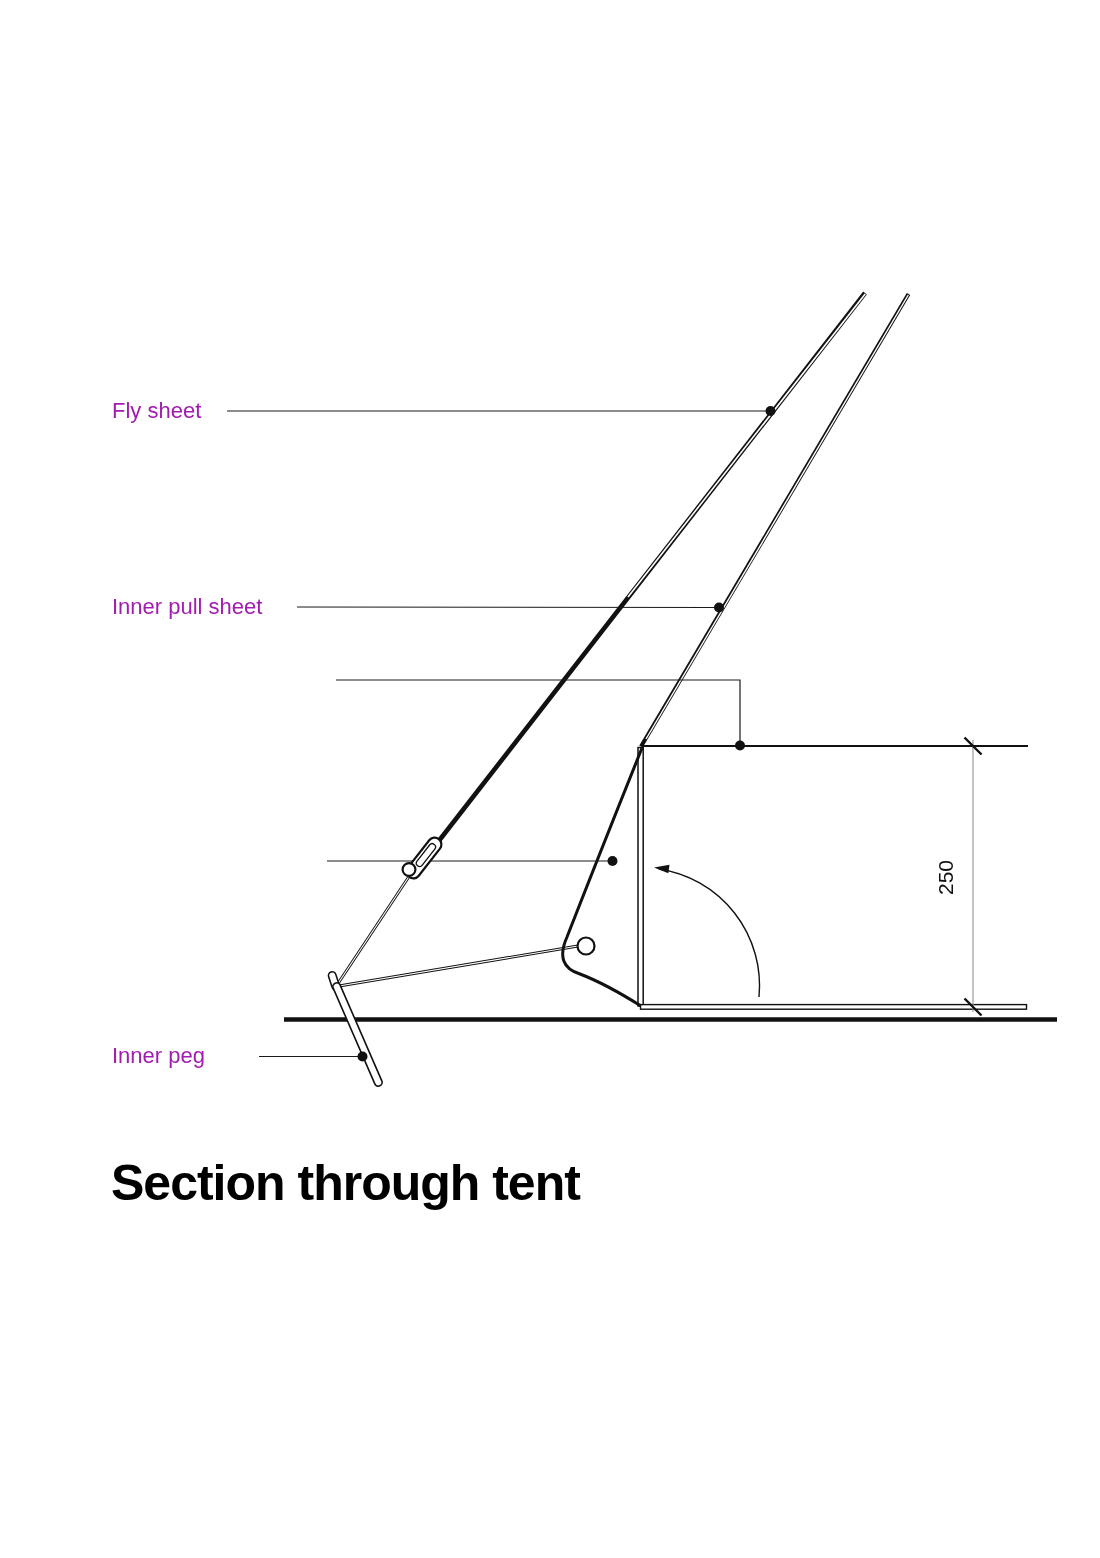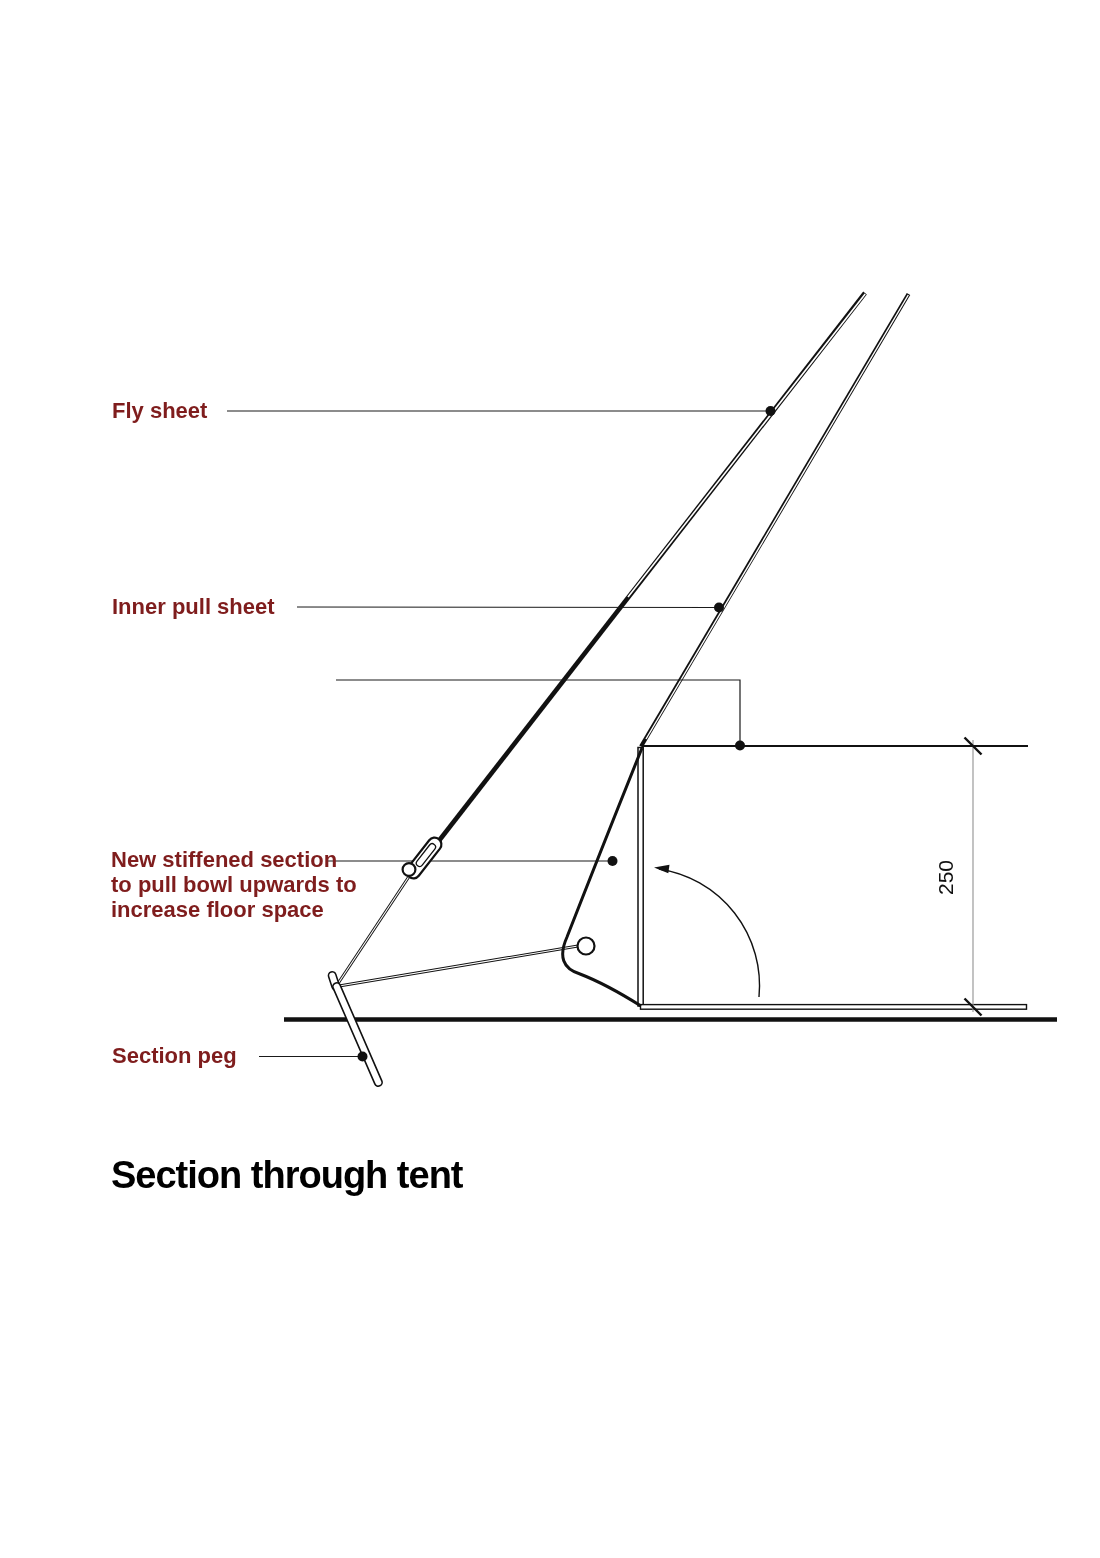--- a/index.html
+++ b/index.html
@@ -8,38 +8,37 @@
     width:1100px;height:1558px;
     background:#ffffff;
     font-family:"Liberation Sans","DejaVu Sans",sans-serif;
     overflow:hidden;
   }
   .drawing-svg{position:absolute;left:0;top:0;}
   .label{
     position:absolute;
     font-size:22px;
     line-height:25px;
-    color:#7f1d1d;
+    color:#a21caf;
     white-space:pre-line;
-    font-weight:bold;
   }
   .dim-label{
     position:absolute;
     left:924px;top:865px;
     width:44px;height:25px;
     font-size:21px;
     color:#111111;
     text-align:center;
     transform:rotate(-90deg);
     transform-origin:center center;
   }
   .title{
     position:absolute;
     left:111px;top:1154px;
-    font-size:38px;
+    font-size:50px;
     font-weight:bold;
     letter-spacing:-1px;
     color:#000000;
   }
 </style>
 </head>
 <body>
 
 <div class="page">
 
@@ -116,22 +115,19 @@
       <circle cx="612.5" cy="861" r="5"></circle>
       <circle cx="362.5" cy="1056.5" r="5"></circle>
     </g>
   </svg>
 
   <div class="label" style="left:112px;top:398px">Fly sheet</div>
 
   <div class="label" style="left:112px;top:594px">Inner pull sheet</div>
 
 
-  <div class="label" style="left:111px;top:847px">New stiffened section
-to pull bowl upwards to
-increase floor space</div>
 
-  <div class="label" style="left:112px;top:1043px">Section peg</div>
+  <div class="label" style="left:112px;top:1043px">Inner peg</div>
 
   <div class="dim-label">250</div>
 
   <div class="title">Section through tent</div>
 </div>
 
 </body></html>

